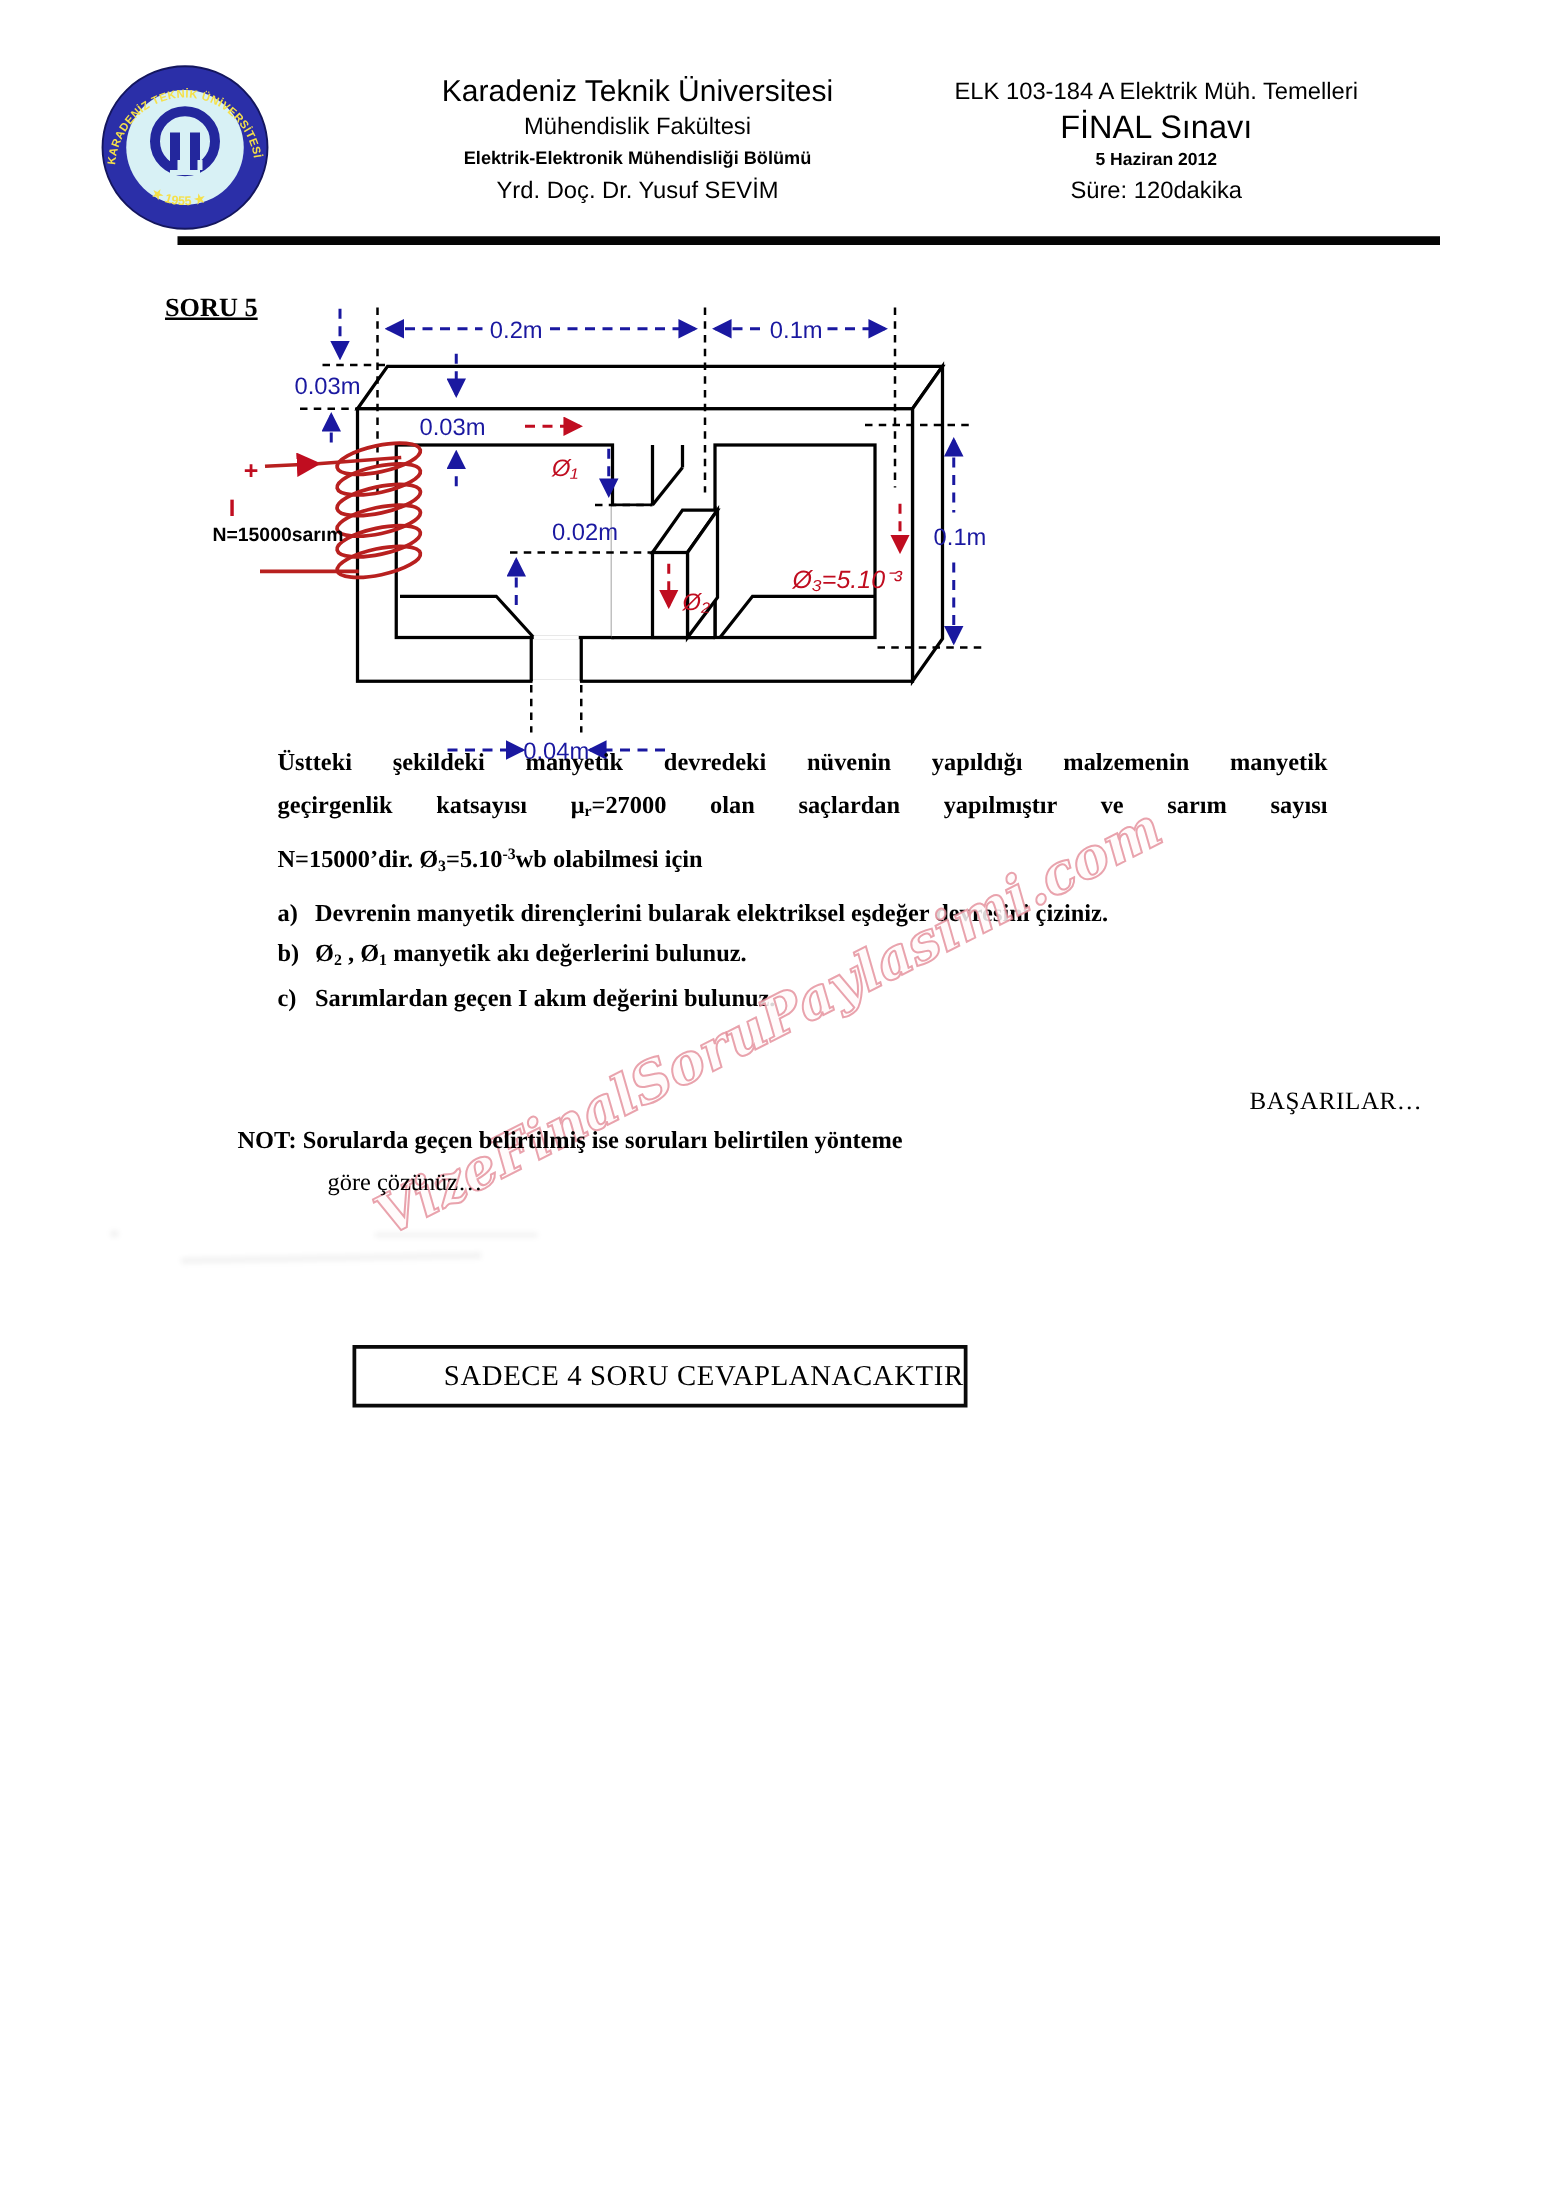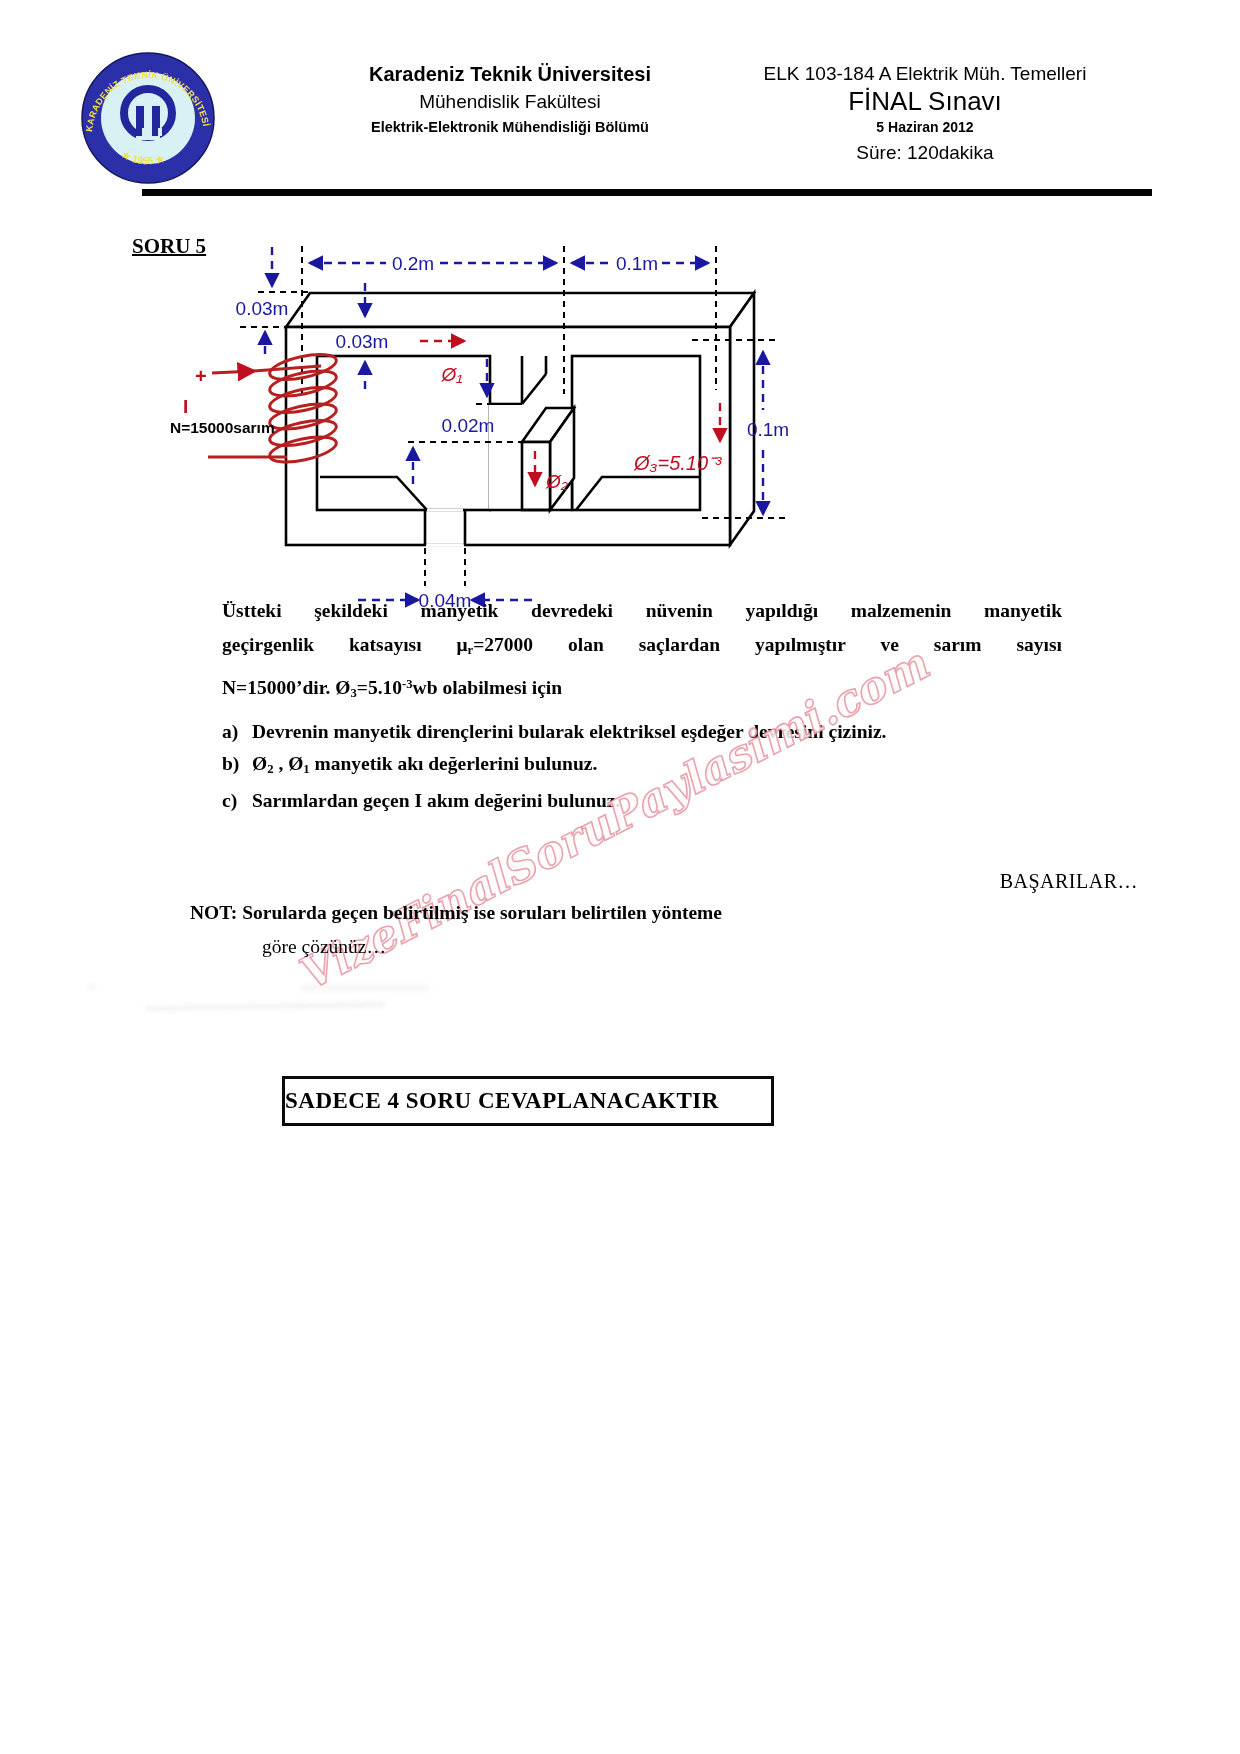--- a/index.html
+++ b/index.html
@@ -5,21 +5,21 @@
   html,body{margin:0;padding:0;background:#888;}
   .page{
     position:relative;width:1240px;height:1754px;background:#ffffff;
     margin:0 auto;overflow:hidden;
     font-family:"Liberation Serif",serif;color:#000;
   }
   .abs{position:absolute;}
   
   .hdr-center{left:310px;top:60px;width:400px;text-align:center;font-family:"Liberation Sans",sans-serif;}
   .hdr-right{left:715px;top:60px;width:420px;text-align:center;font-family:"Liberation Sans",sans-serif;}
-  .hl1{font-size:20px;font-weight:bold;line-height:28px;}
+  .hl1{font-size:24px;font-weight:normal;line-height:28px;}
   .hl2{font-size:19px;line-height:27px;}
   .hl3{font-size:14.5px;font-weight:bold;line-height:24px;}
   .hl4{font-size:19px;line-height:27px;}
   .hr1{font-size:19px;line-height:28px;}
   .hr2{font-size:26px;line-height:27px;}
   .hr3{font-size:14px;font-weight:bold;line-height:24px;}
   .hr4{font-size:19px;line-height:27px;}
   .rule{left:142px;top:189px;width:1010px;height:7px;background:#050505;}
   
   .soru{left:132px;top:234px;font-size:21px;font-weight:bold;text-decoration:underline;text-decoration-thickness:2px;}
@@ -30,22 +30,22 @@
   sup{font-size:0.65em;vertical-align:0.5em;}
   .items{left:222px;top:716px;width:860px;font-size:19.5px;font-weight:bold;}
   .item-row{display:flex;line-height:32px;}
   .item-label{width:30px;flex:none;}
   
   .success{left:938px;top:870px;width:200px;text-align:right;font-size:20px;letter-spacing:0.5px;}
   .note1{left:190px;top:896px;font-size:19.5px;font-weight:bold;line-height:34px;}
   .note2{left:262px;top:930px;font-size:19.5px;font-weight:normal;line-height:34px;}
   .answer-box{
     left:282px;top:1076px;width:486px;height:44px;border:3px solid #0a0a0a;
-    display:flex;align-items:center;justify-content:flex-start;
-    font-size:23px;font-weight:bold;letter-spacing:0.5px;
+    display:flex;align-items:center;justify-content:flex-end;
+    font-size:23px;font-weight:normal;letter-spacing:0.5px;
   }
   .watermark{
     left:615px;top:818px;width:0;height:0;pointer-events:none;
   }
   .watermark span{
     position:absolute;left:0;top:0;transform:translate(-50%,-50%) rotate(-27deg);
     white-space:nowrap;font-family:"DejaVu Serif",serif;font-style:italic;font-weight:bold;
     font-size:44px;color:rgba(255,250,250,0.85);
     -webkit-text-stroke:1.6px rgba(228,140,152,0.8);
   }
@@ -76,20 +76,21 @@
     </text>
     <text font-family="Liberation Sans, sans-serif" font-size="10" font-weight="bold" fill="#f5e04a">
       <textPath href="#logo-bottom-arc" startOffset="12">★ 1955 ★</textPath>
     </text>
   </svg>
 
   <div class="abs hdr-center">
     <div class="hl1">Karadeniz Teknik Üniversitesi</div>
     <div class="hl2">Mühendislik Fakültesi</div>
     <div class="hl3">Elektrik-Elektronik Mühendisliği Bölümü</div>
+    <div class="hl4">Yrd. Doç. Dr. Yusuf SEVİM</div>
   </div>
 
   <div class="abs hdr-right">
     <div class="hr1">ELK 103-184 A Elektrik Müh. Temelleri</div>
     <div class="hr2">FİNAL Sınavı</div>
     <div class="hr3">5 Haziran 2012</div>
     <div class="hr4">Süre: 120dakika</div>
   </div>
 
   <div class="abs rule"></div>

